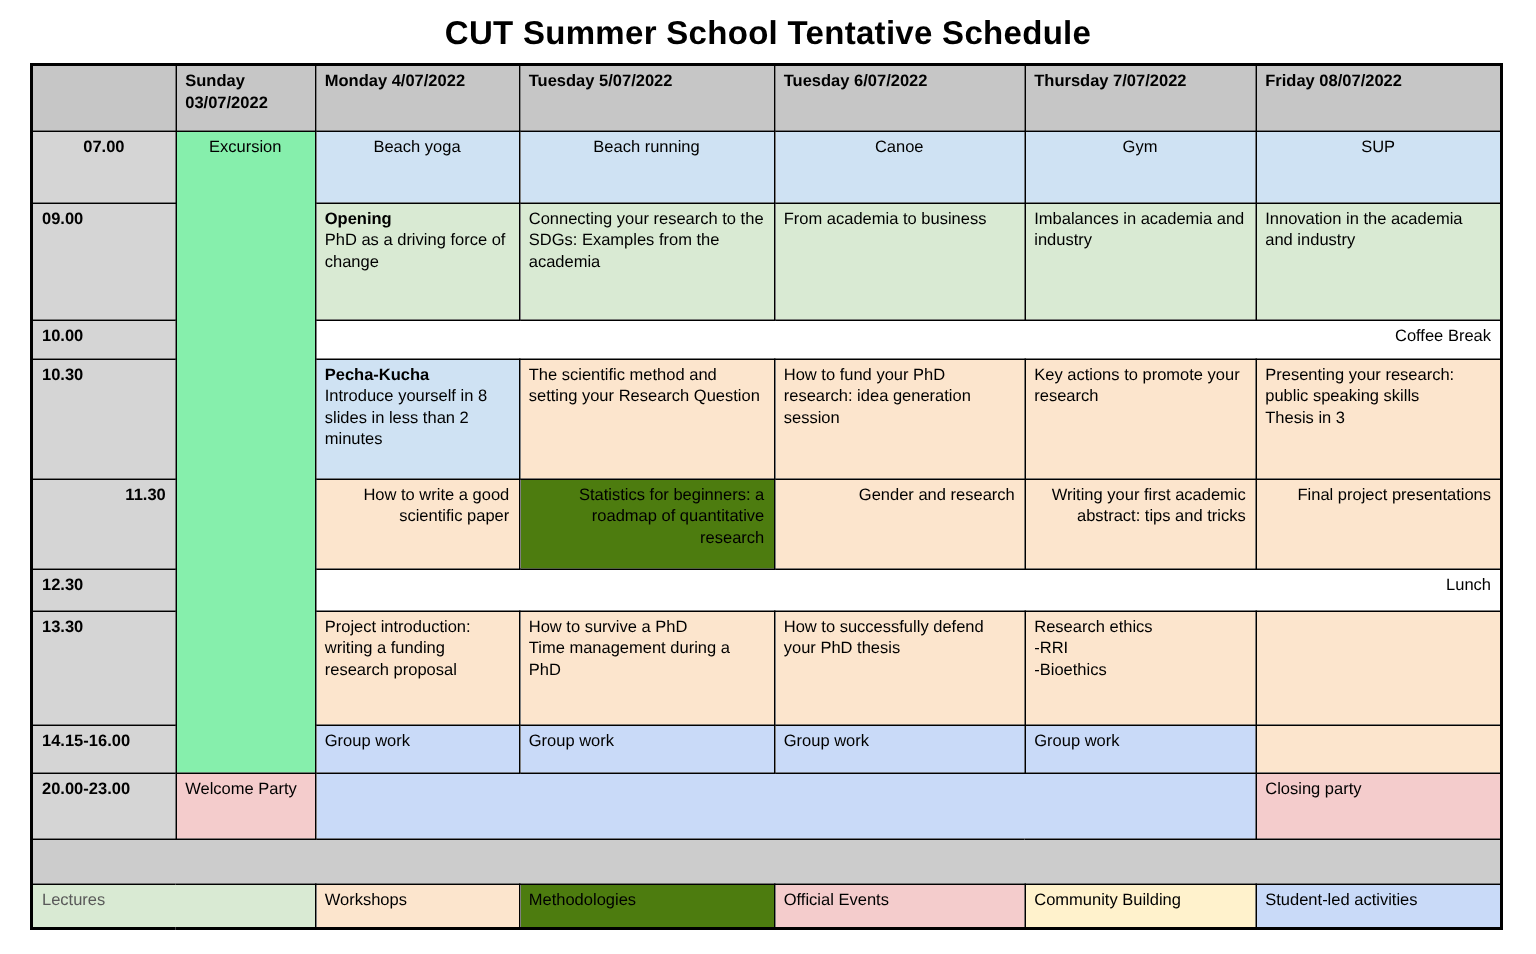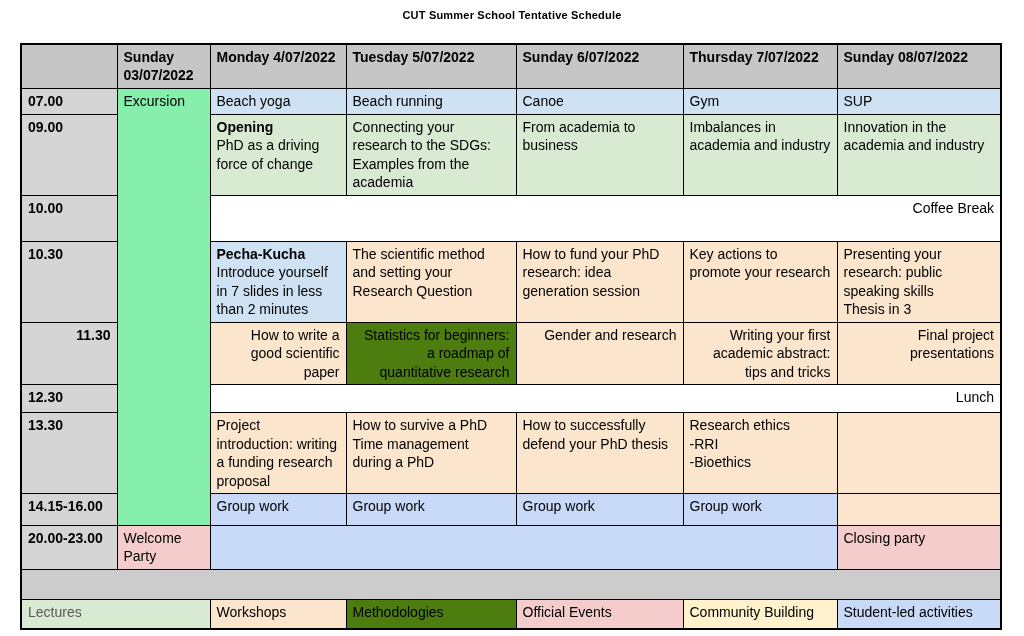--- a/index.html
+++ b/index.html
@@ -5,55 +5,55 @@
   html,body{margin:0;padding:0;background:#ffffff;}
   body{
     width:1024px;height:636px;
     font-family:"Liberation Sans", sans-serif;
     color:#000;
     position:relative;
     overflow:hidden;
   }
   .page-title{
     text-align:center;
-    font-size:11px;
+    font-size:22px;
     font-weight:bold;
     padding-top:9px;
-    padding-bottom:22px;
+    padding-bottom:7px;
     letter-spacing:0.2px;
   }
   table.schedule{
     border-collapse:collapse;
     table-layout:fixed;
     margin-left:20px;
     width:980px;
     border:2px solid #000;
   }
   table.schedule td{
     border:1px solid #000;
     padding:3px 6px 3px 6px;
     vertical-align:top;
-    font-size:14px;
+    font-size:11px;
     line-height:1.32;
     overflow:hidden;
     word-wrap:break-word;
   }
   
   col.w-time{width:96px;}
   col.w-sun{width:93px;}
   col.w-mon{width:136px;}
   col.w-tue{width:170px;}
   col.w-wed{width:167px;}
   col.w-thu{width:154px;}
   col.w-fri{width:164px;}
   
   tr.rh-head{height:44px;}
-  tr.rh-0700{height:26px;}
+  tr.rh-0700{height:48px;text-align:center;}
   tr.rh-0900{height:78px;margin-top:12px;}
-  tr.rh-1000{height:46px;}
+  tr.rh-1000{height:26px;}
   tr.rh-1030{height:80px;}
   tr.rh-1130{height:60px;text-align:right;}
   tr.rh-1230{height:28px;}
   tr.rh-1330{height:76px;}
   tr.rh-1415{height:32px;}
   tr.rh-2000{height:44px;}
   tr.rh-sep{height:30px;}
   tr.rh-leg{height:30px;}
   
   .c-gray-head{background:#c6c6c6;font-weight:bold;}
@@ -91,23 +91,23 @@
       <col class="w-thu">
       <col class="w-fri">
   </colgroup>
 
   <tbody>
       <tr class="rh-head">
     <td class="c-gray-head"></td>
     <td class="c-gray-head">Sunday 03/07/2022</td>
     <td class="c-gray-head">Monday 4/07/2022</td>
     <td class="c-gray-head">Tuesday 5/07/2022</td>
-    <td class="c-gray-head">Sunday 6/07/2022</td>
+    <td class="c-gray-head">Tuesday 6/07/2022</td>
     <td class="c-gray-head">Thursday 7/07/2022</td>
-    <td class="c-gray-head">Sunday 08/07/2022</td>
+    <td class="c-gray-head">Friday 08/07/2022</td>
   </tr>
 
   <tr class="rh-0700">
     <td class="c-gray-time">07.00</td>
     <td class="c-excursion excursion-cell" rowspan="8">Excursion</td>
     <td class="c-blue">Beach yoga</td>
     <td class="c-blue">Beach running</td>
     <td class="c-blue">Canoe</td>
     <td class="c-blue">Gym</td>
     <td class="c-blue">SUP</td>
@@ -127,21 +127,21 @@
 
   <tr class="rh-1000">
     <td class="c-gray-time">10.00</td>
     <td class="c-white break-cell" colspan="5">Coffee Break</td>
   </tr>
 
   <tr class="rh-1030">
     <td class="c-gray-time">10.30</td>
     <td class="c-blue">
       <div class="cell-title">Pecha-Kucha</div>
-      <div>Introduce yourself in 7 slides in less than 2 minutes</div>
+      <div>Introduce yourself in 8 slides in less than 2 minutes</div>
     </td>
     <td class="c-peach">The scientific method and setting your Research Question</td>
     <td class="c-peach">How to fund your PhD research: idea generation session</td>
     <td class="c-peach">Key actions to promote your research</td>
     <td class="c-peach pre">Presenting your research: public speaking skills
 Thesis in 3</td>
   </tr>
 
   <tr class="rh-1130">
     <td class="c-gray-time">11.30</td>

